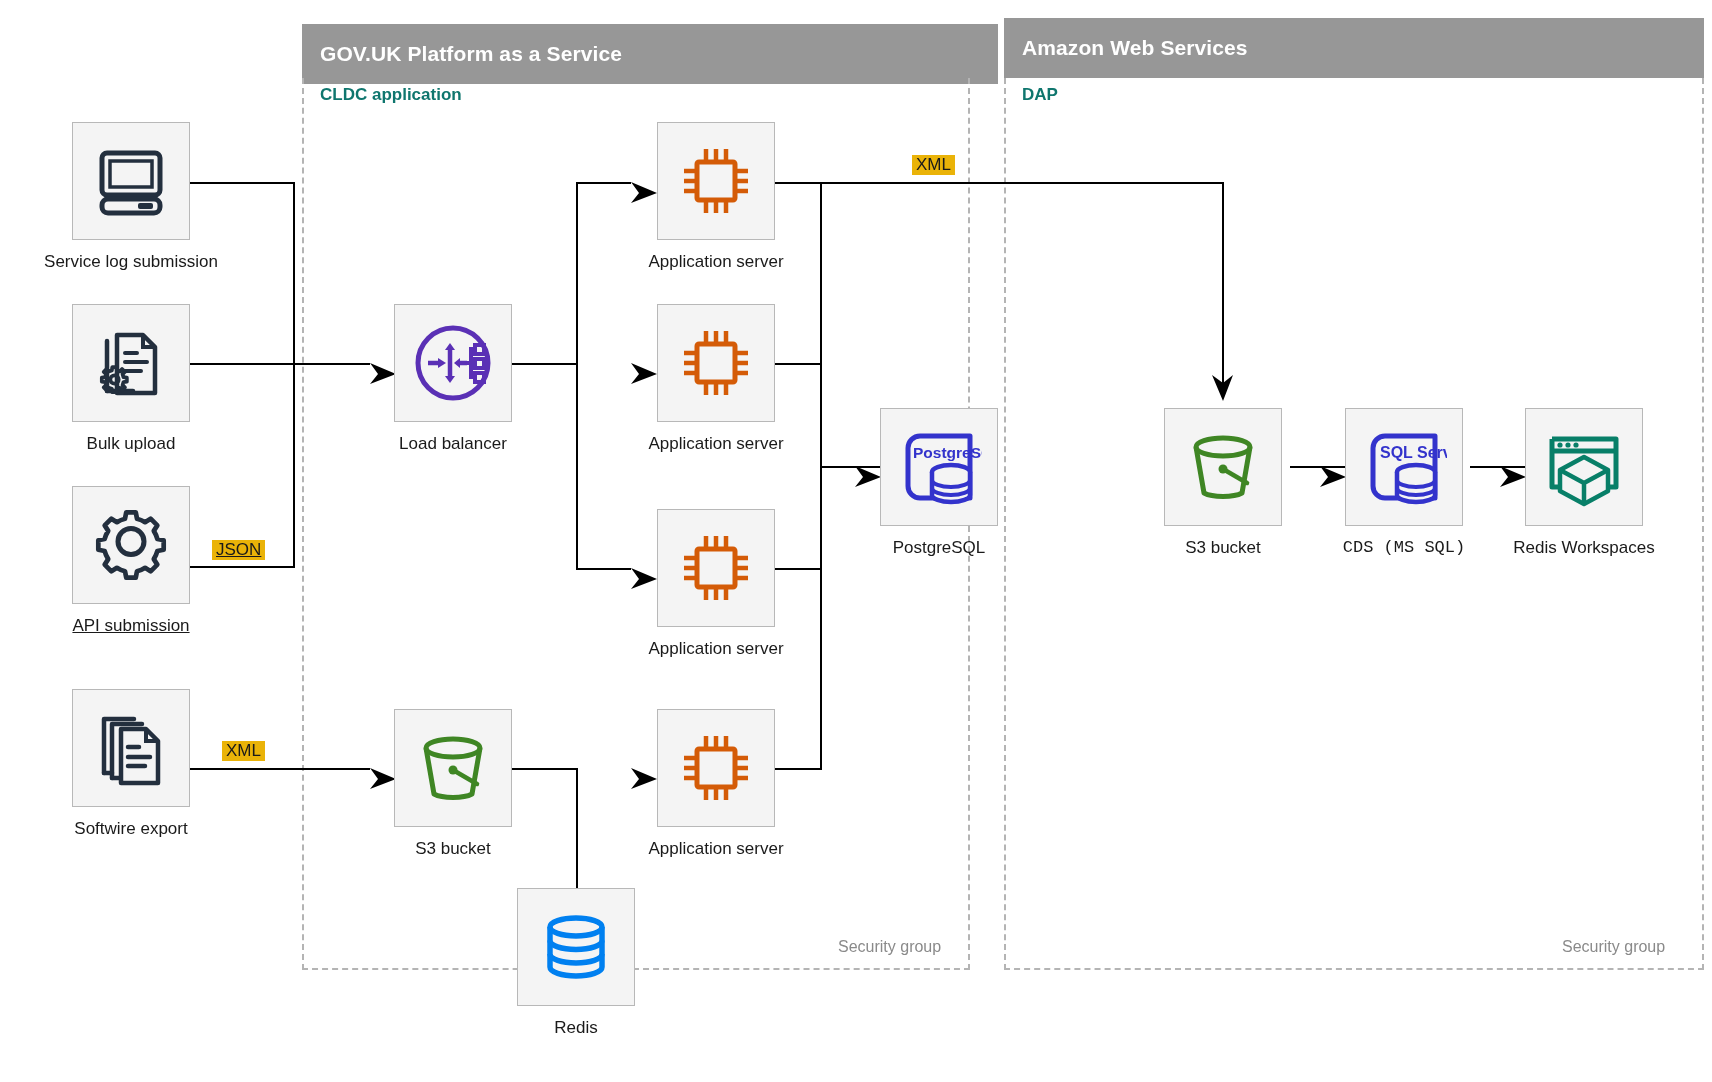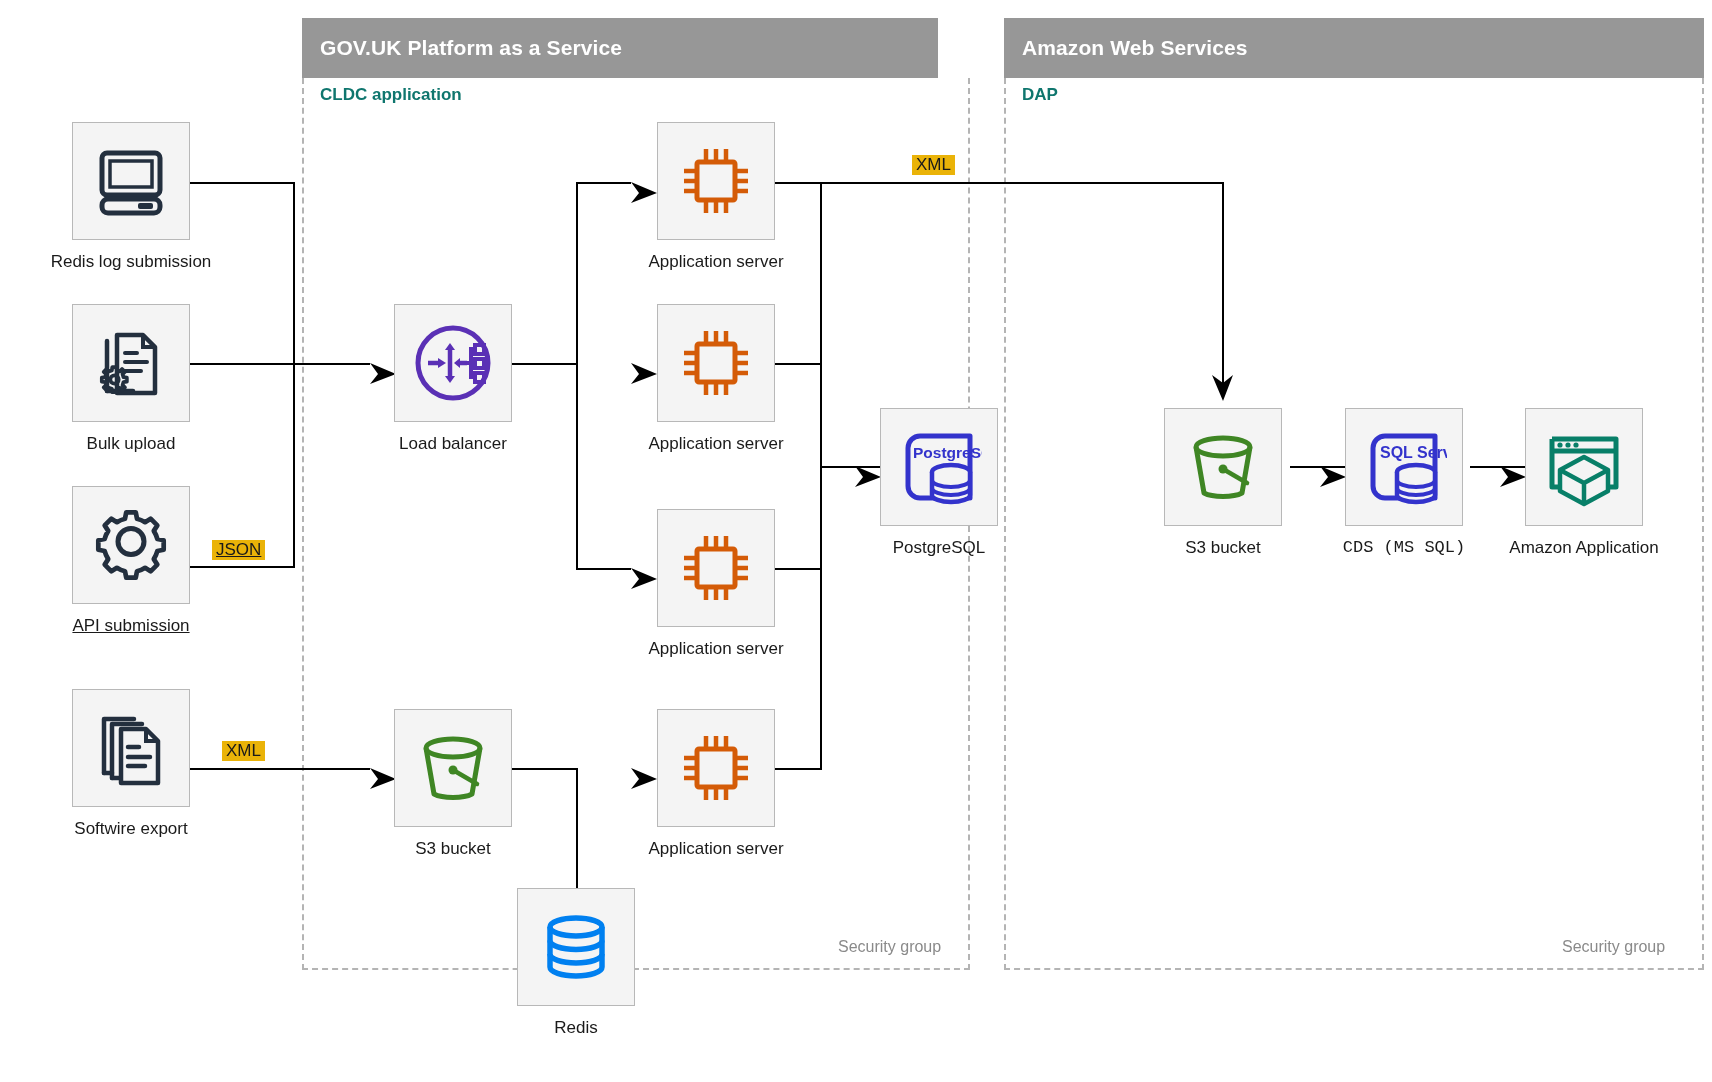--- a/index.html
+++ b/index.html
@@ -90,21 +90,21 @@
     left: 0; top: 0;
     width: 1712px; height: 1082px;
     pointer-events: none;
   }
 </style>
 </head>
 <body>
 
 <div id="canvas">
 
-  <div class="zone-header" style="left:302px; top:18px; width:636px; height:60px;">
+  <div class="zone-header" style="left:302px; top:24px; width:696px; height:60px;">
     <span>GOV.UK Platform as a Service</span>
   </div>
   <div class="zone-body" style="left:302px; top:78px; width:668px; height:892px;"></div>
   <div class="zone-sublabel" style="left:320px; top:85px;">CLDC application</div>
   <div class="security-group-label" style="left:838px; top:938px;">Security group</div>
 
   <div class="zone-header" style="left:1004px; top:18px; width:700px; height:60px;">
     <span>Amazon Web Services</span>
   </div>
   <div class="zone-body" style="left:1004px; top:78px; width:700px; height:892px;"></div>
@@ -165,21 +165,21 @@
 
   <div class="node">
     <div class="node-box" style="left:72px; top:122px; width:118px; height:118px;">
       <svg width="80" height="80" viewBox="0 0 80 80">
         <rect x="11" y="12" width="58" height="42" rx="5" fill="none" stroke="#232f3e" stroke-width="5"></rect>
         <rect x="19" y="20" width="42" height="26" fill="none" stroke="#232f3e" stroke-width="3.5"></rect>
         <rect x="11" y="58" width="58" height="14" rx="6" fill="none" stroke="#232f3e" stroke-width="5"></rect>
         <rect x="47" y="62" width="15" height="6" rx="2" fill="#232f3e"></rect>
       </svg>
     </div>
-    <div class="node-label" style="left:131px; top:252px;">Redis log submission</div>
+    <div class="node-label" style="left:131px; top:252px;">Service log submission</div>
   </div>
 
   <div class="node">
     <div class="node-box" style="left:72px; top:304px; width:118px; height:118px;">
       <svg width="80" height="80" viewBox="0 0 80 80">
         <path d="M16 18 L16 68" fill="none" stroke="#232f3e" stroke-width="4.5" stroke-linecap="round"></path>
         <path d="M16 68 L42 68" fill="none" stroke="#232f3e" stroke-width="4.5" stroke-linecap="round"></path>
         <path d="M26 12 H52 L64 24 V70 H26 Z" fill="none" stroke="#232f3e" stroke-width="4.5" stroke-linejoin="round"></path>
         <path d="M52 12 V24 H64" fill="none" stroke="#232f3e" stroke-width="4"></path>
         <path d="M34 30 H46 M34 39 H56 M34 48 H50" stroke="#232f3e" stroke-width="4" stroke-linecap="round"></path>
@@ -381,16 +381,16 @@
         <path d="M10 26 H74" stroke="#087f68" stroke-width="5"></path>
         <g fill="#087f68">
           <circle cx="18" cy="20" r="2.6"></circle>
           <circle cx="26" cy="20" r="2.6"></circle>
           <circle cx="34" cy="20" r="2.6"></circle>
         </g>
         <path d="M42 32 L66 45 V66 L42 79 L18 66 V45 Z" fill="#f4f4f4" stroke="#087f68" stroke-width="4.5" stroke-linejoin="round"></path>
         <path d="M18 45 L42 58 L66 45 M42 58 V79" fill="none" stroke="#087f68" stroke-width="4.5" stroke-linejoin="round"></path>
       </svg>
     </div>
-    <div class="node-label" style="left:1584px; top:538px;">Amazon Application</div>
+    <div class="node-label" style="left:1584px; top:538px;">Redis Workspaces</div>
   </div>
 
 </div>
 
 </body></html>

